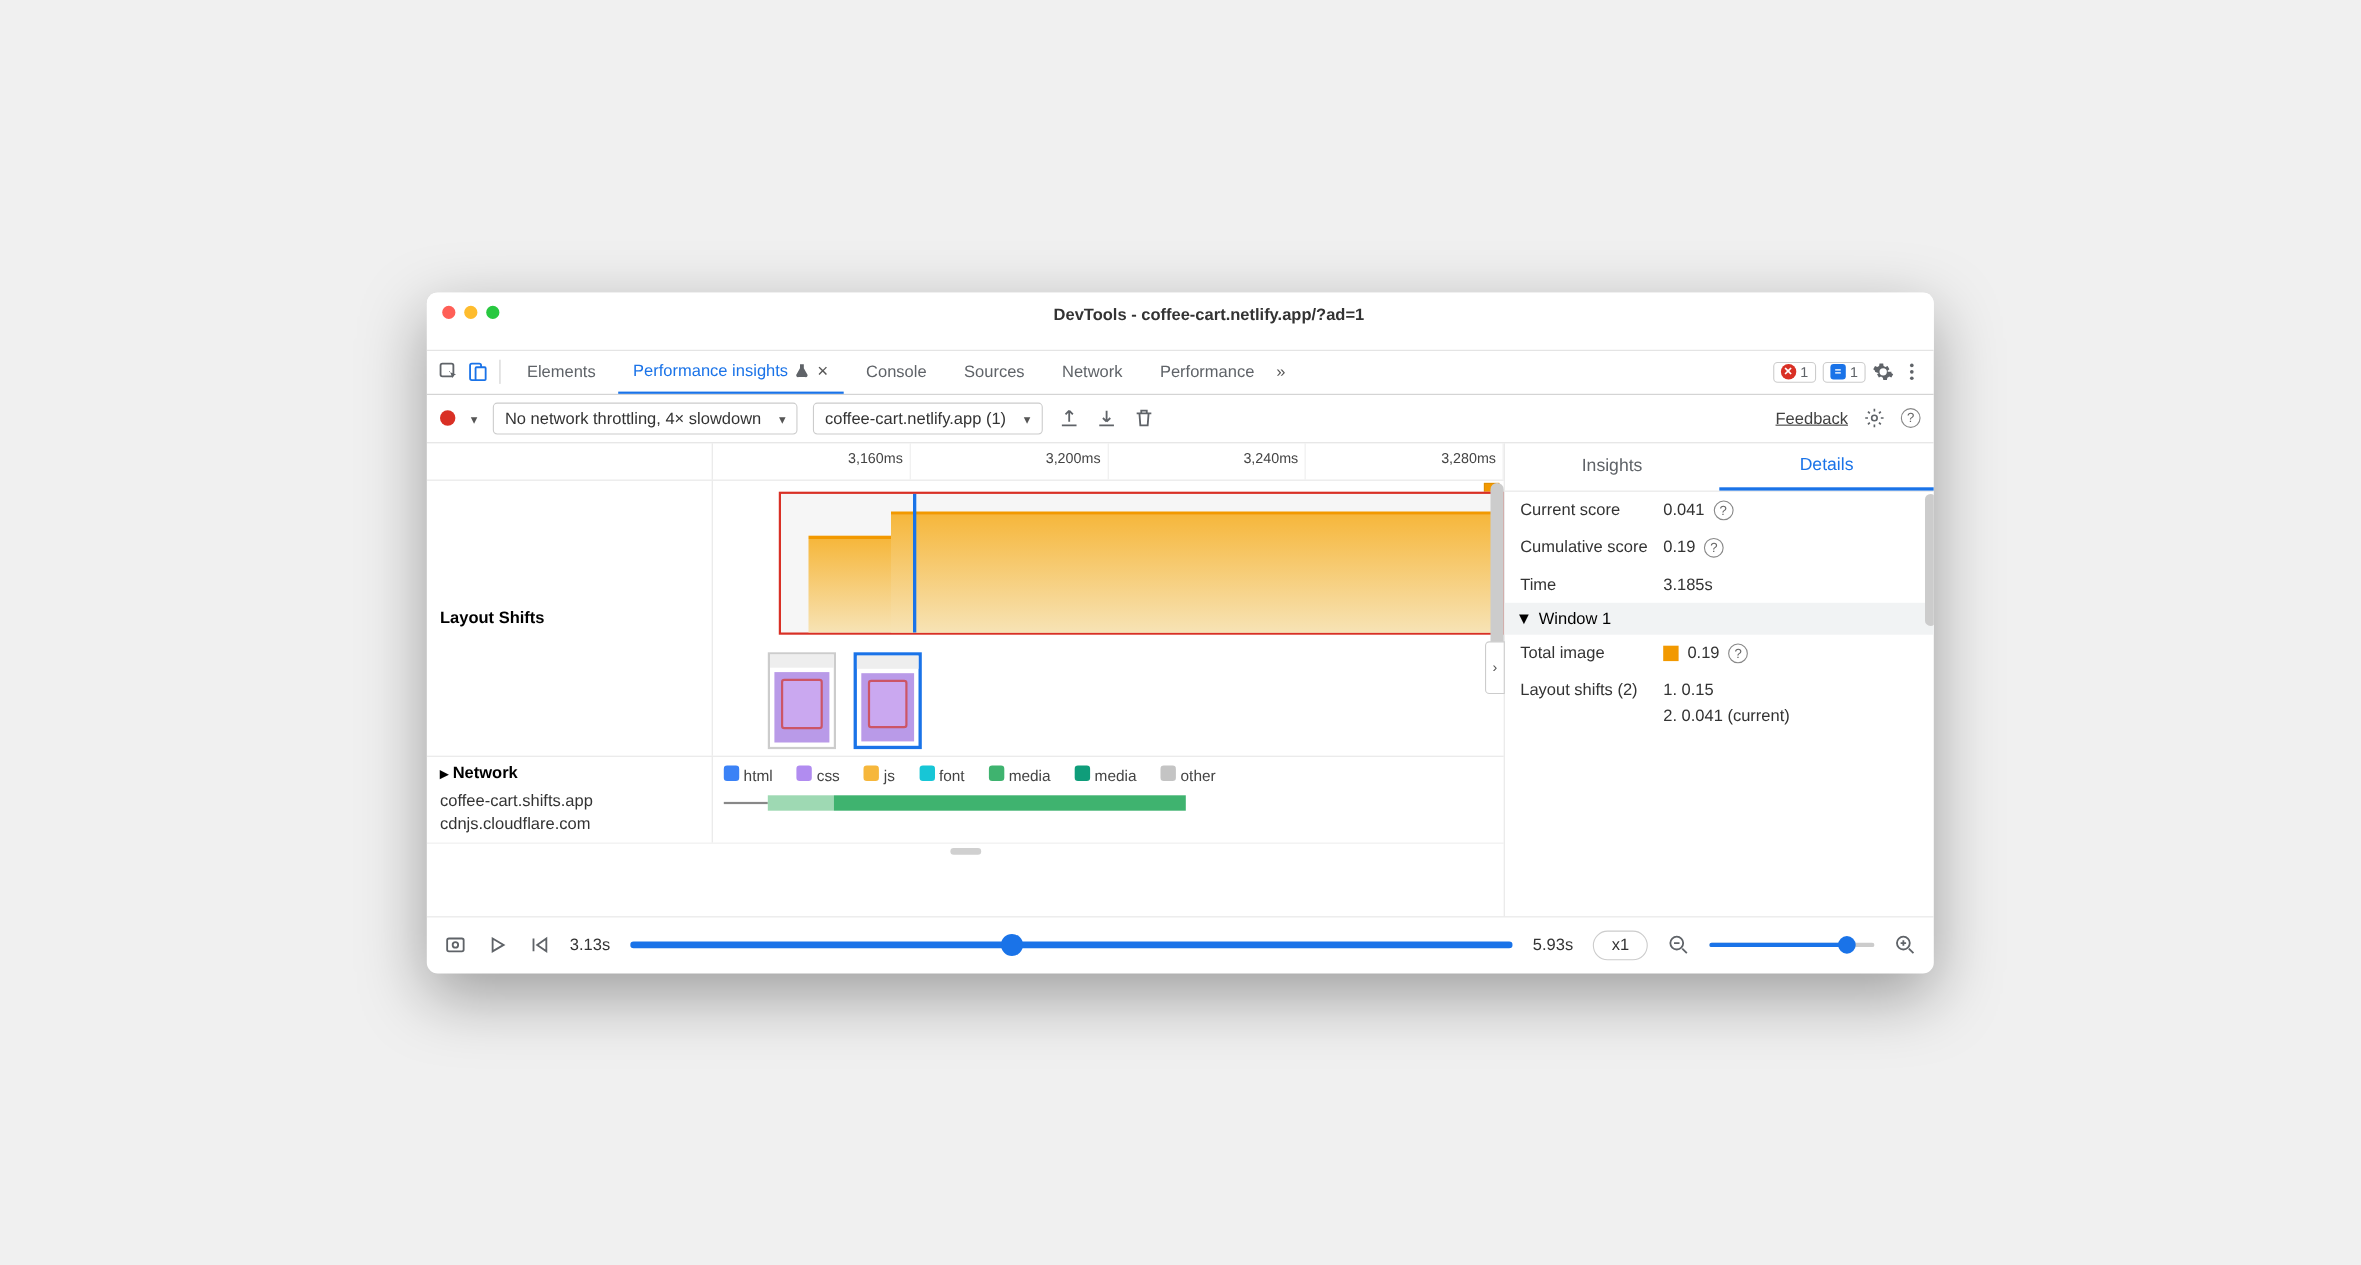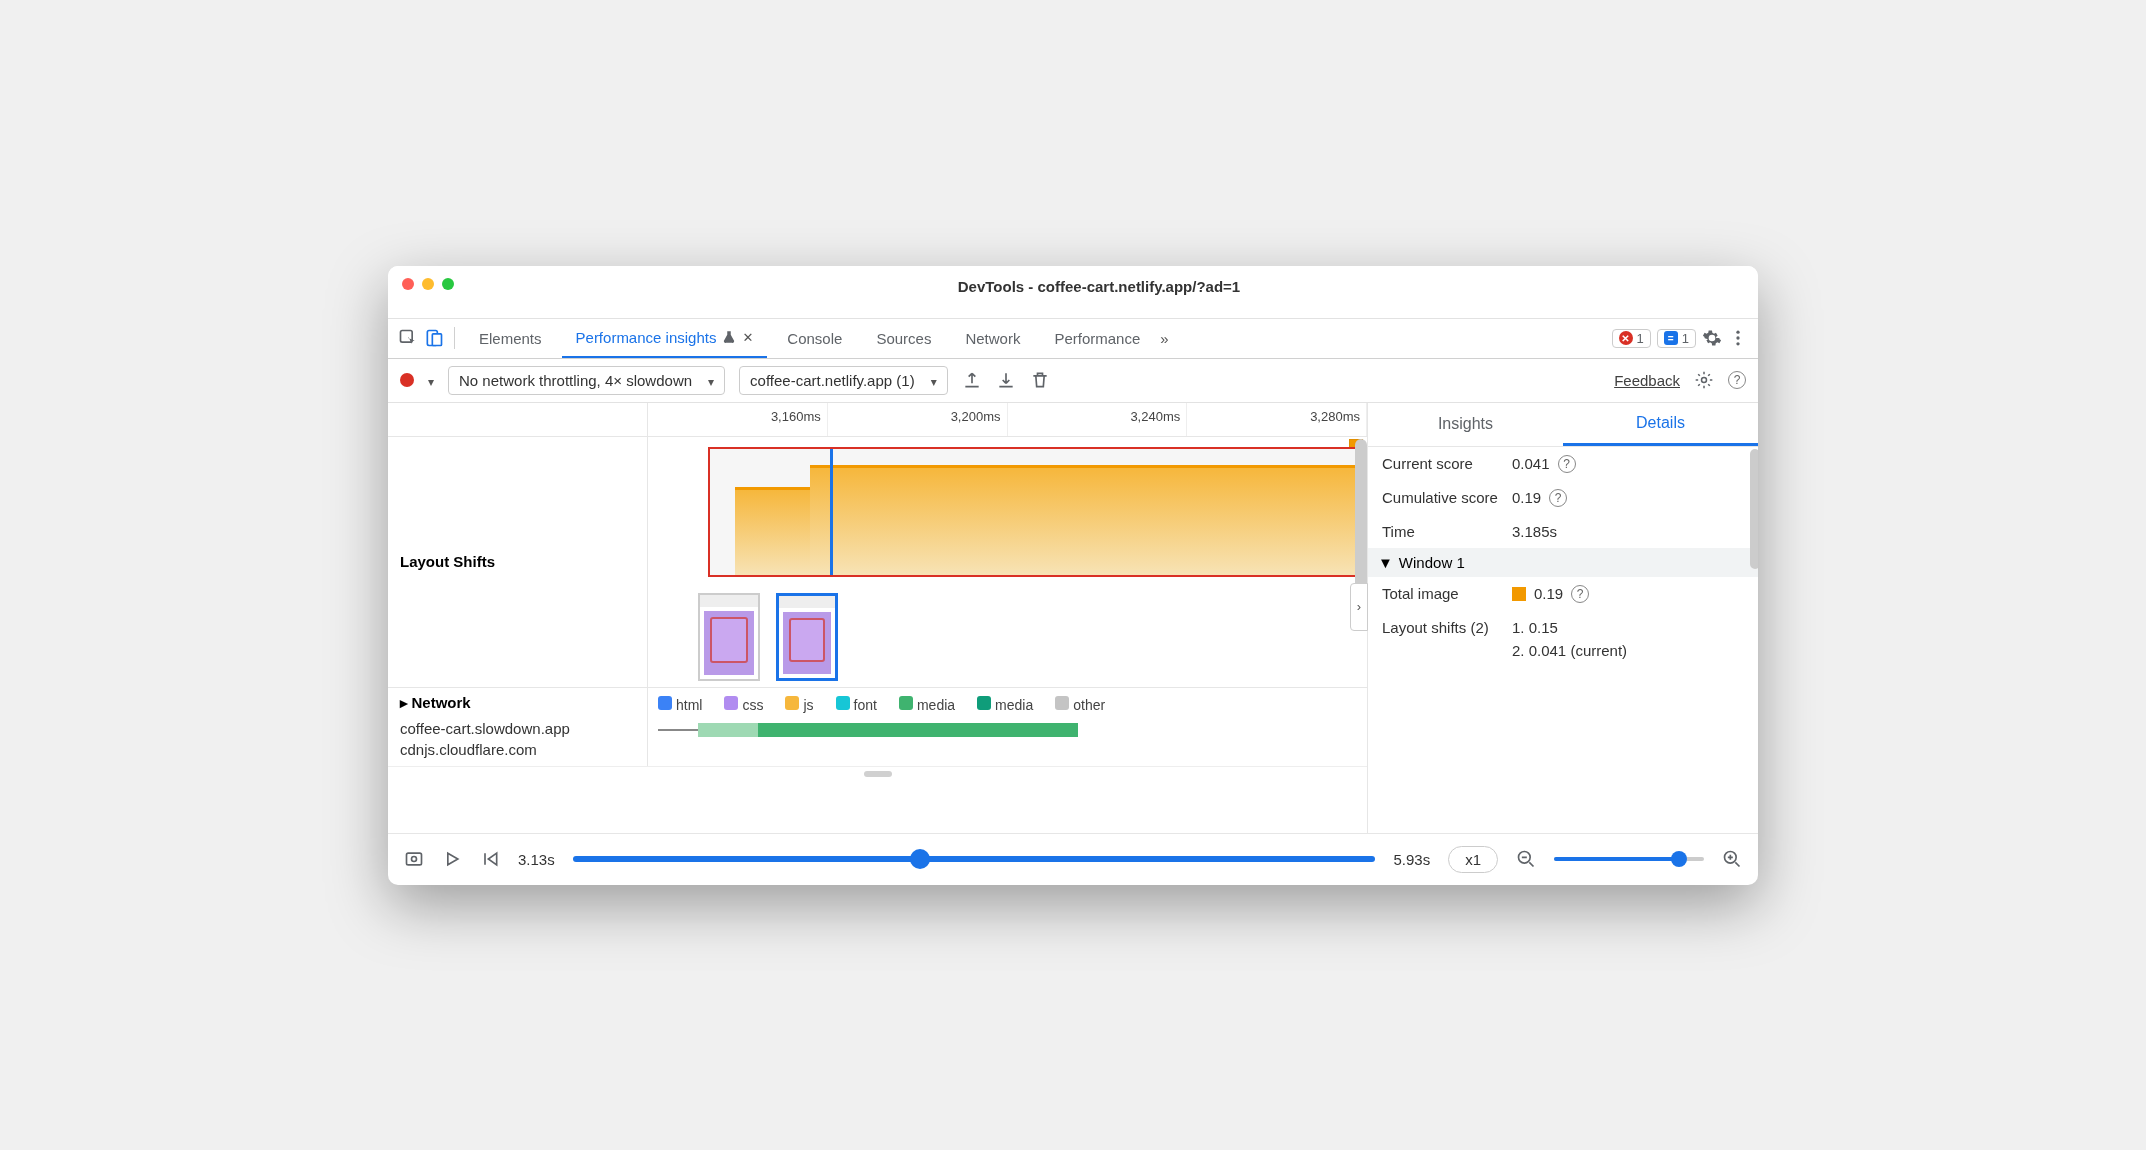--- a/index.html
+++ b/index.html
@@ -232,21 +232,21 @@
           <div class="vscroll"></div>
         </div>
       </div>
 
       <div class="network-row">
         <div class="net-lbl">
           <div class="hdr">
               <span>▸</span>
               <span>Network</span>
             </div>
-          <div class="host">coffee-cart.slowdown.app</div>
+          <div class="host">coffee-cart.shifts.app</div>
           <div class="host">cdnjs.cloudflare.com</div>
         </div>
         <div class="legend">
           <div class="legend-row">
             <span><span class="sw" style="background:#3b82f6"></span><span>html</span></span>
             <span><span class="sw" style="background:#b18cf0"></span><span>css</span></span>
             <span><span class="sw" style="background:#f6b73c"></span><span>js</span></span>
             <span><span class="sw" style="background:#17c6d6"></span><span>font</span></span>
             <span><span class="sw" style="background:#3fb36f"></span><span>media</span></span>
             <span><span class="sw" style="background:#0f9d7a"></span><span>media</span></span>

